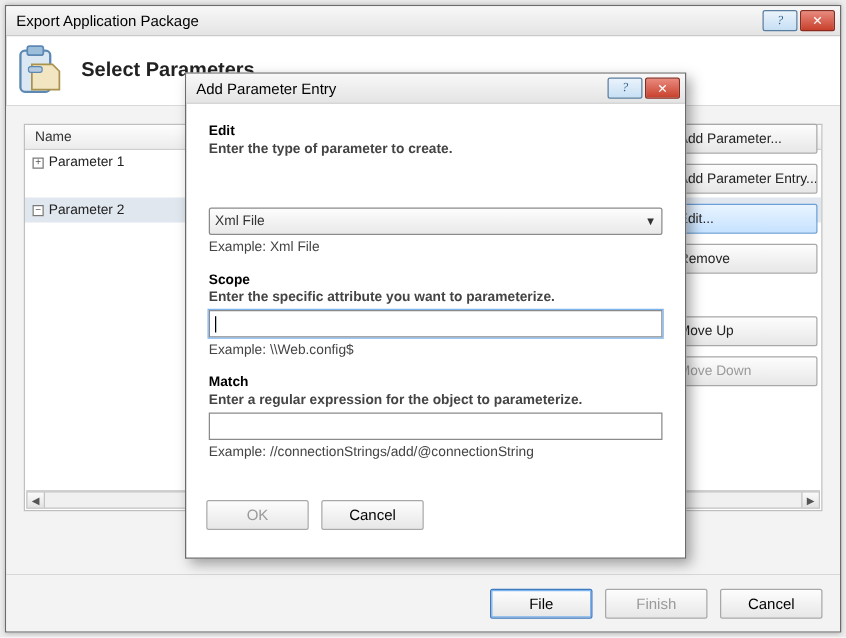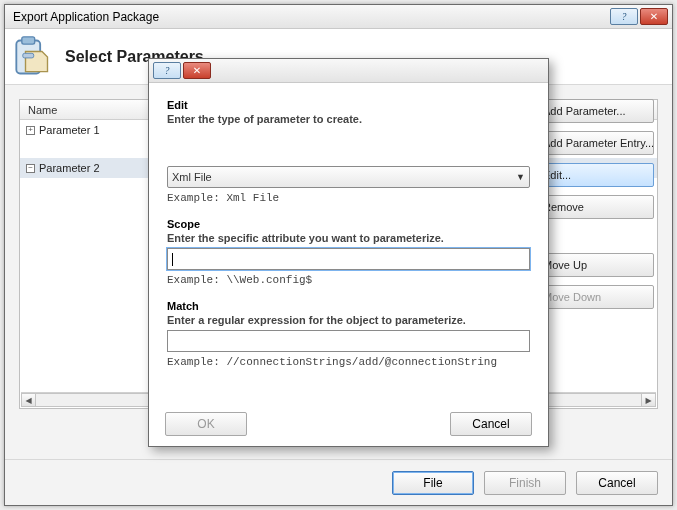--- a/index.html
+++ b/index.html
@@ -49,28 +49,28 @@
 
   
   .dialog { position:absolute; left:148px; top:58px; width:401px; height:389px;
     background:#fff; border:1px solid #6b6b6b; box-shadow:4px 4px 10px rgba(0,0,0,.35); z-index:10; }
   .dialog .d-title { height:24px; background:linear-gradient(#f8f8f8,#e4e4e4);
     border-bottom:1px solid #c9c9c9; display:flex; align-items:center; padding:0 4px; font-size:12px;}
   .d-title .dt-text { flex:1; margin-left:4px; }
   .d-body { padding:14px 18px 10px; font-size:11px; color:#333; }
   .sect-title { font-weight:bold; color:#000; margin-top:2px; }
   .sect-desc { margin:2px 0 4px; color:#444;font-weight:bold; }
-  .sect-example { margin:4px 0 14px; color:#444;font-family:Liberation Mono, monospace; }
+  .sect-example { margin:4px 0 14px; color:#444; }
   .combo { height:22px; border:1px solid #8a8a8a; background:linear-gradient(#fdfdfd,#e9e9e9);
     display:flex; align-items:center; padding:0 4px; justify-content:space-between; border-radius:2px;margin-top:41px;}
   .combo .arrow { font-size:9px; color:#333; }
   .txt { height:22px; border:1px solid #8a8a8a; background:#fff; padding:0 4px; display:flex; align-items:center;}
   .txt.focus { outline:1px solid #7db4ee; }
   .caret { display:inline-block; width:1px; height:13px; background:#000; }
-  .d-footer { position:absolute; left:0; right:0; bottom:0; height:44px; display:flex; align-items:center; justify-content:space-between; gap:10px; padding:0 16px;}
+  .d-footer { position:absolute; left:0; right:0; bottom:12px; height:44px; display:flex; align-items:center; justify-content:flex-start; gap:10px; padding:0 16px;}
   .d-btn { width:82px; height:24px; font-size:12px; border:1px solid #a8a8a8;
     background:linear-gradient(#fdfdfd,#e7e7e7); border-radius:2px; display:flex; align-items:center; justify-content:center;}
   .d-btn.dis { color:#9a9a9a; }
 </style>
 </head>
 <body>
 
 <div class="outer-window">
   <div class="titlebar">
     <span class="title">Export Application Package</span>
@@ -140,20 +140,21 @@
         <span>Finish</span>
       </div>
     <div class="wiz-btn">
         <span>Cancel</span>
       </div>
   </div>
 </div>
 
 <div class="dialog">
   <div class="d-title">
+    <span class="dt-text">Add Parameter Entry</span>
     <div class="win-btns">
       <div class="win-btn help">?</div>
       <div class="win-btn close">✕</div>
     </div>
   </div>
   <div class="d-body">
     <div class="sect-title">Edit</div>
     <div class="sect-desc">Enter the type of parameter to create.</div>
     <div class="combo">
       <span>Xml File</span>

